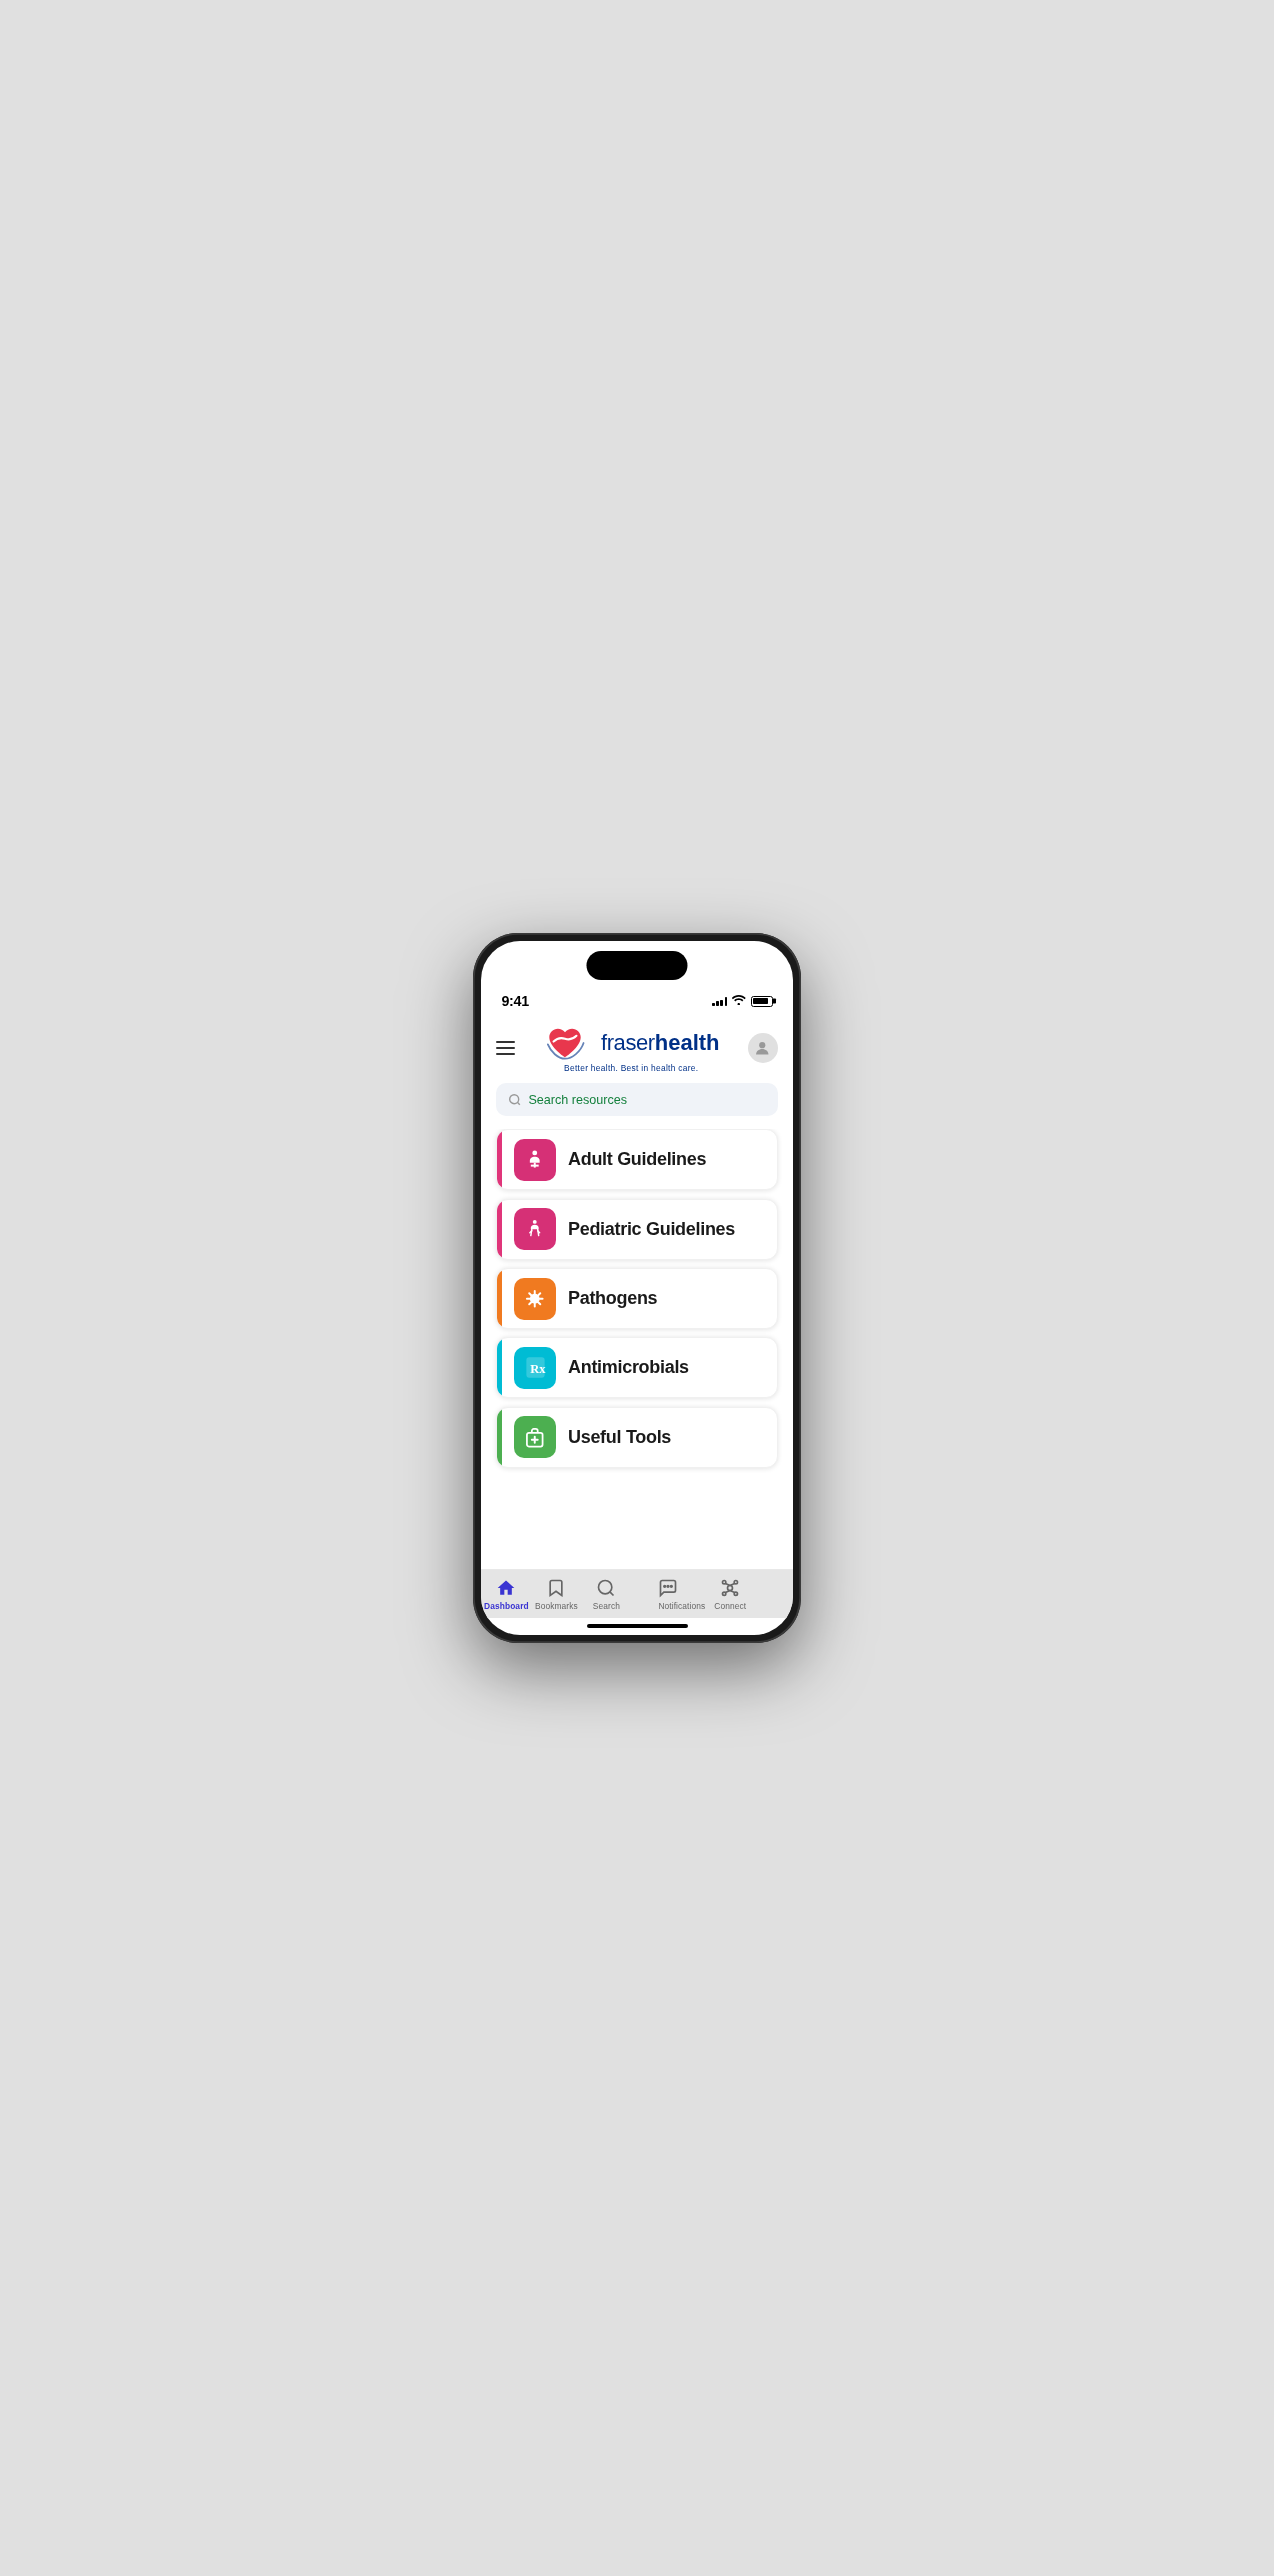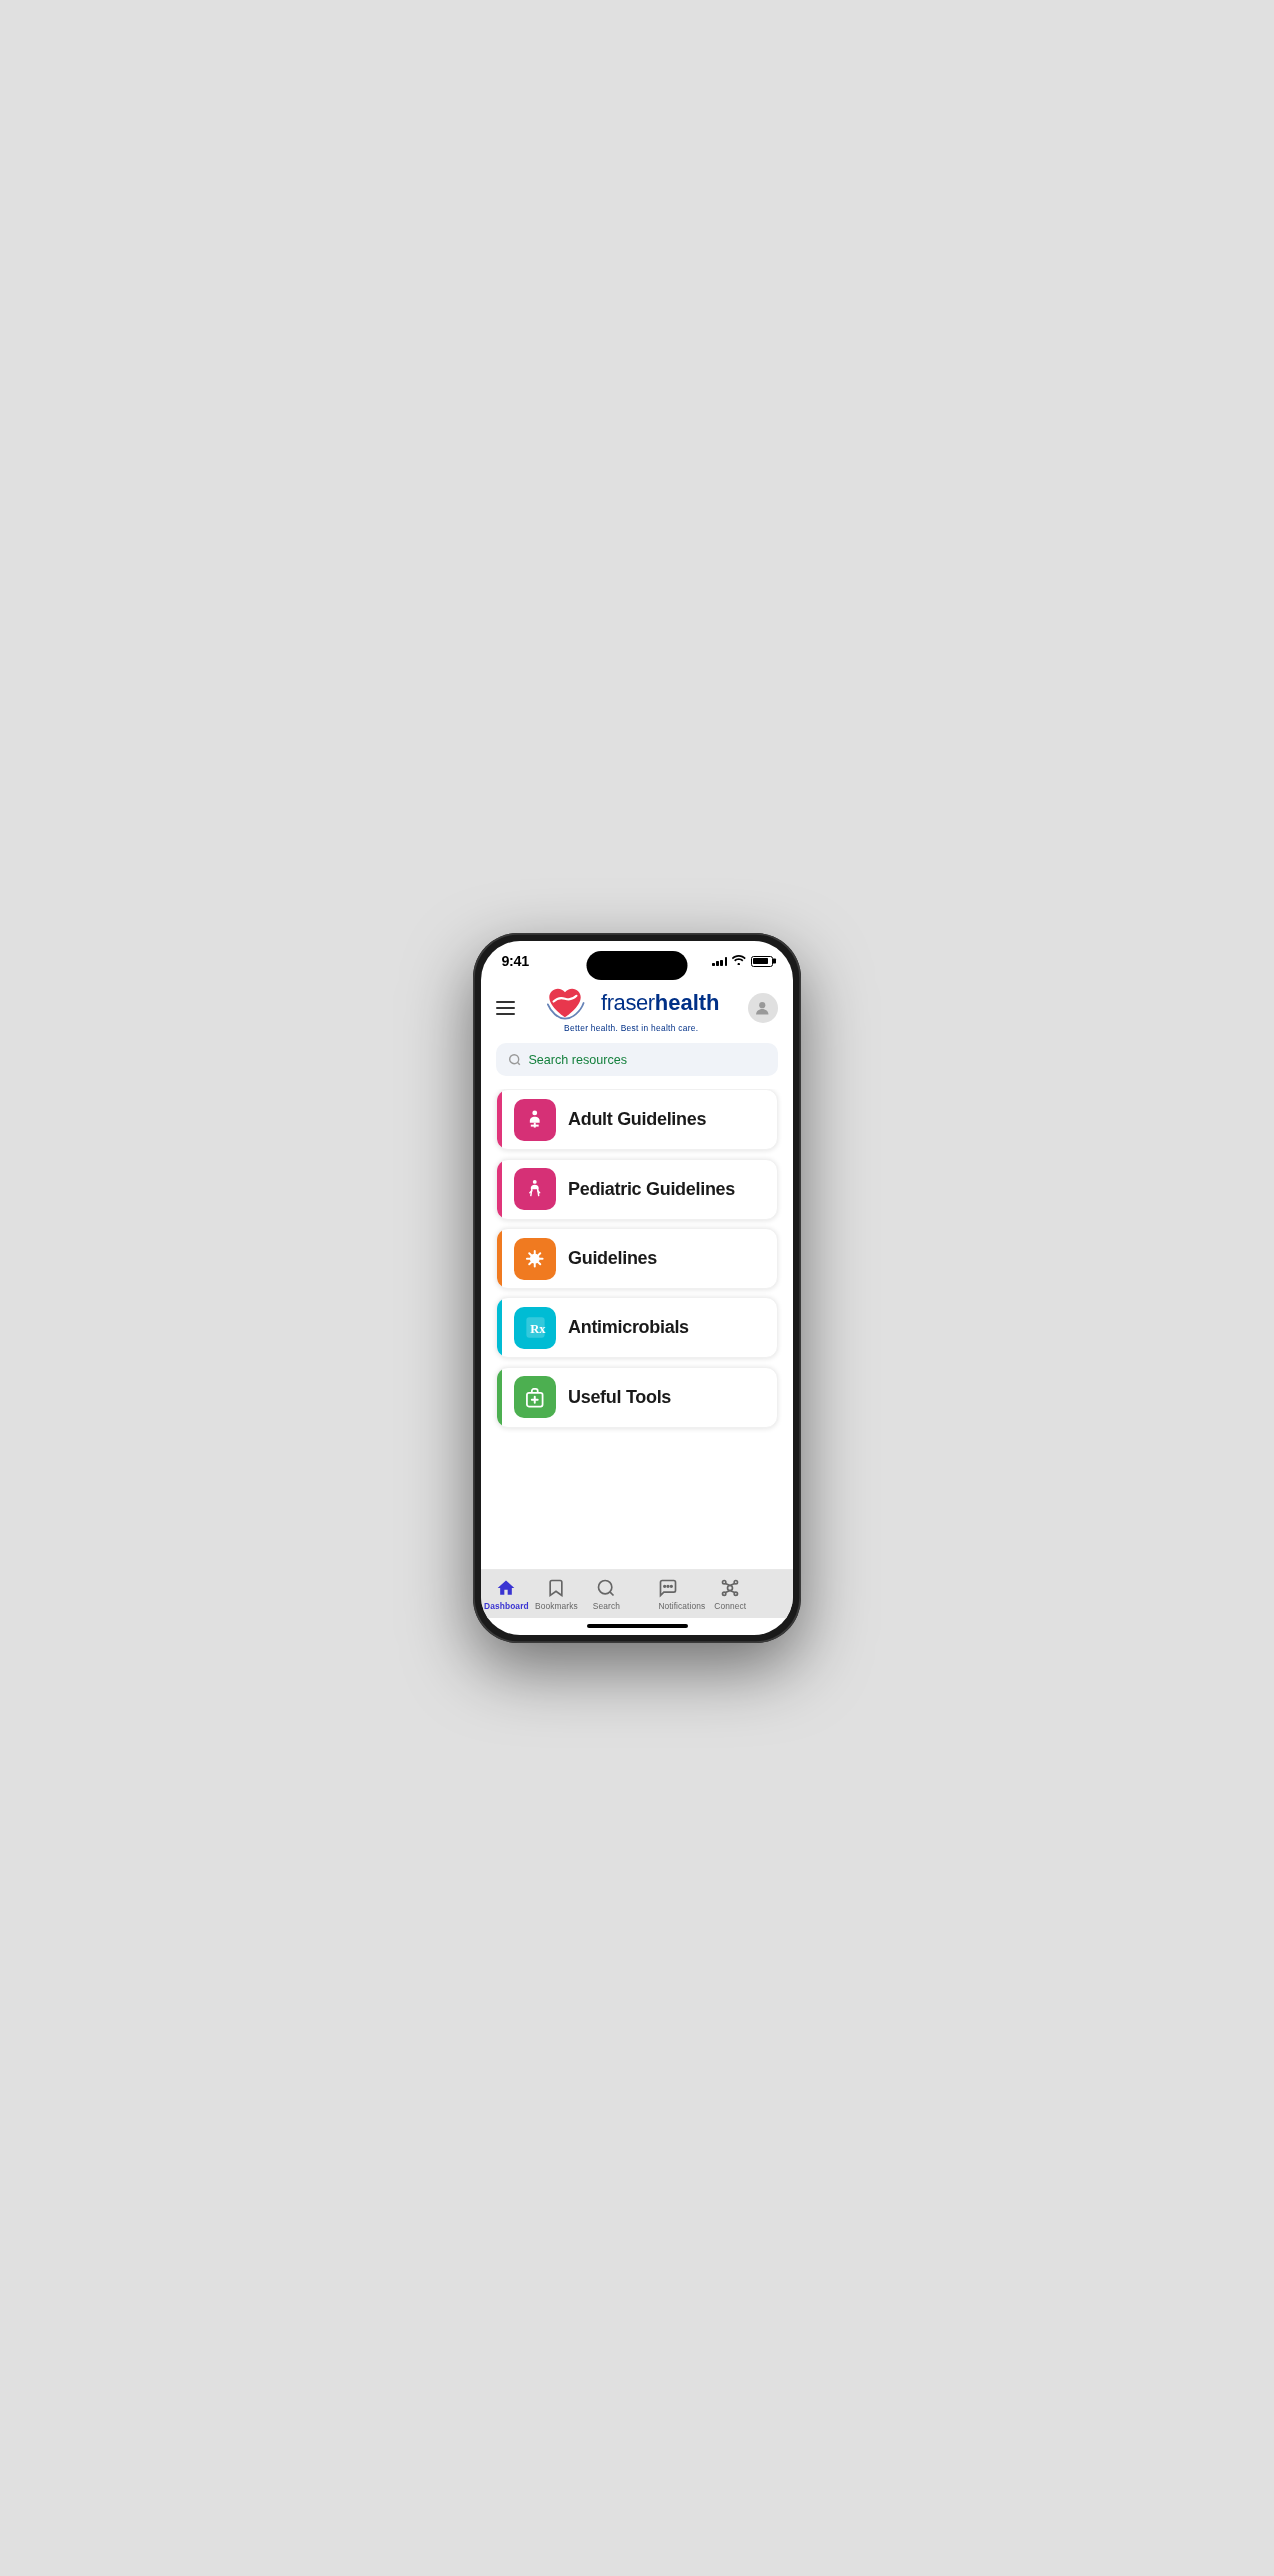--- a/index.html
+++ b/index.html
@@ -46,20 +46,21 @@
       z-index: 100;
     }
 
     
     .status-bar {
       display: flex;
       justify-content: space-between;
       align-items: center;
       padding: 11.8px 20px 6.7px;
       flex-shrink: 0;
+      margin-top: 40px;
     }
 
     .status-time {
       font-size: 14.3px;
       font-weight: 600;
       color: #000;
       letter-spacing: -0.3px;
     }
 
     .status-icons {
@@ -416,21 +417,21 @@
               <line x1="12" y1="4" x2="12" y2="7" stroke="white" stroke-width="2" stroke-linecap="round"></line>
               <line x1="12" y1="17" x2="12" y2="20" stroke="white" stroke-width="2" stroke-linecap="round"></line>
               <line x1="4" y1="12" x2="7" y2="12" stroke="white" stroke-width="2" stroke-linecap="round"></line>
               <line x1="17" y1="12" x2="20" y2="12" stroke="white" stroke-width="2" stroke-linecap="round"></line>
               <line x1="6.34" y1="6.34" x2="8.46" y2="8.46" stroke="white" stroke-width="2" stroke-linecap="round"></line>
               <line x1="15.54" y1="15.54" x2="17.66" y2="17.66" stroke="white" stroke-width="2" stroke-linecap="round"></line>
               <line x1="17.66" y1="6.34" x2="15.54" y2="8.46" stroke="white" stroke-width="2" stroke-linecap="round"></line>
               <line x1="8.46" y1="15.54" x2="6.34" y2="17.66" stroke="white" stroke-width="2" stroke-linecap="round"></line>
             </svg>
           </div>
-          <span class="menu-item-label">Guidelines</span>
+          <span class="menu-item-label">Pathogens</span>
         </div>
 
         <div class="menu-item">
           <div class="menu-item-accent" style="background:#00bcd4;"></div>
           <div class="menu-item-icon-wrap" style="background:#00bcd4;">
             <svg width="25" height="25" viewBox="0 0 24 24" fill="white">
               <rect x="4" y="3" width="16" height="18" rx="2" fill="white" opacity="0.2" stroke="white" stroke-width="1.5"></rect>
               <text x="7" y="17" font-size="12" font-weight="bold" fill="white" font-family="serif">Rx</text>
             </svg>
           </div>

